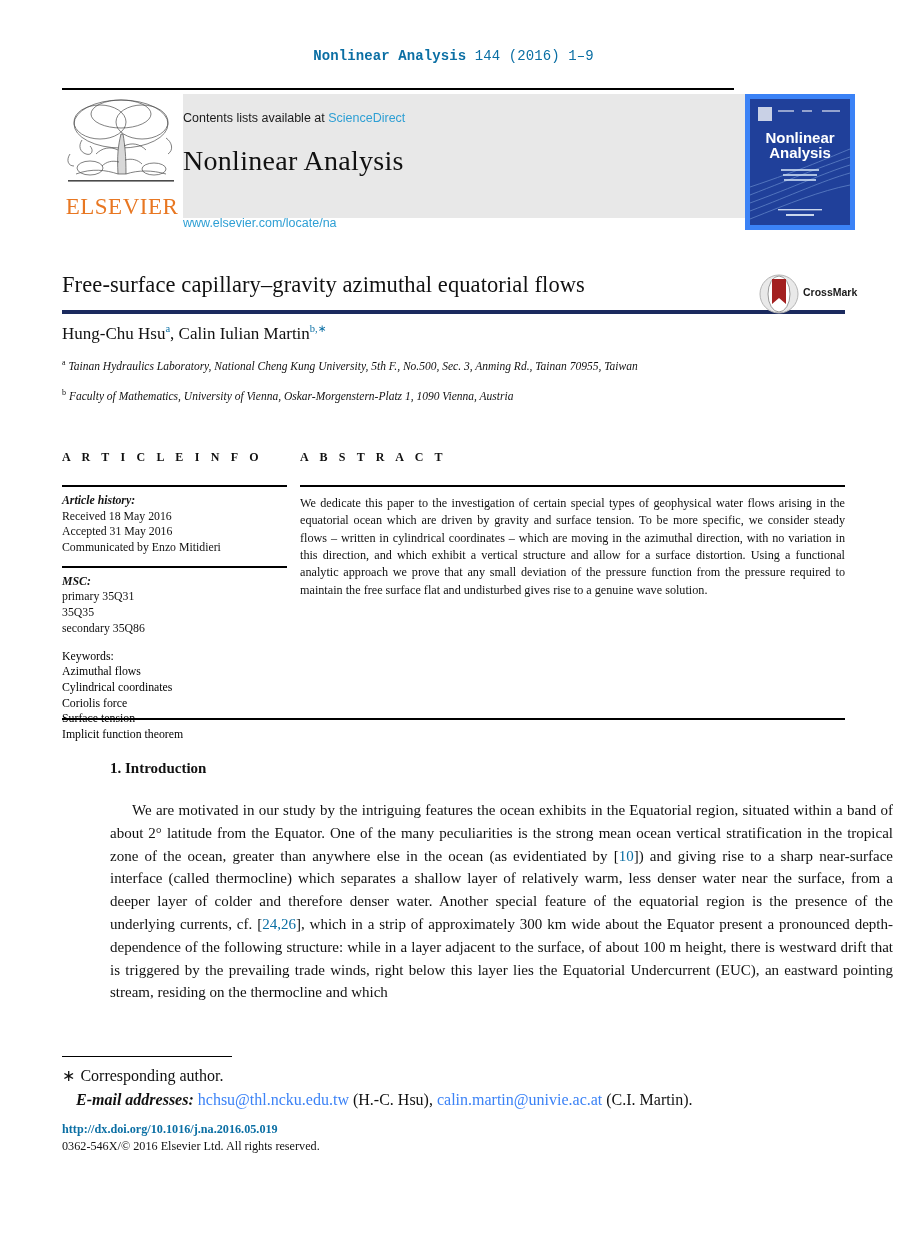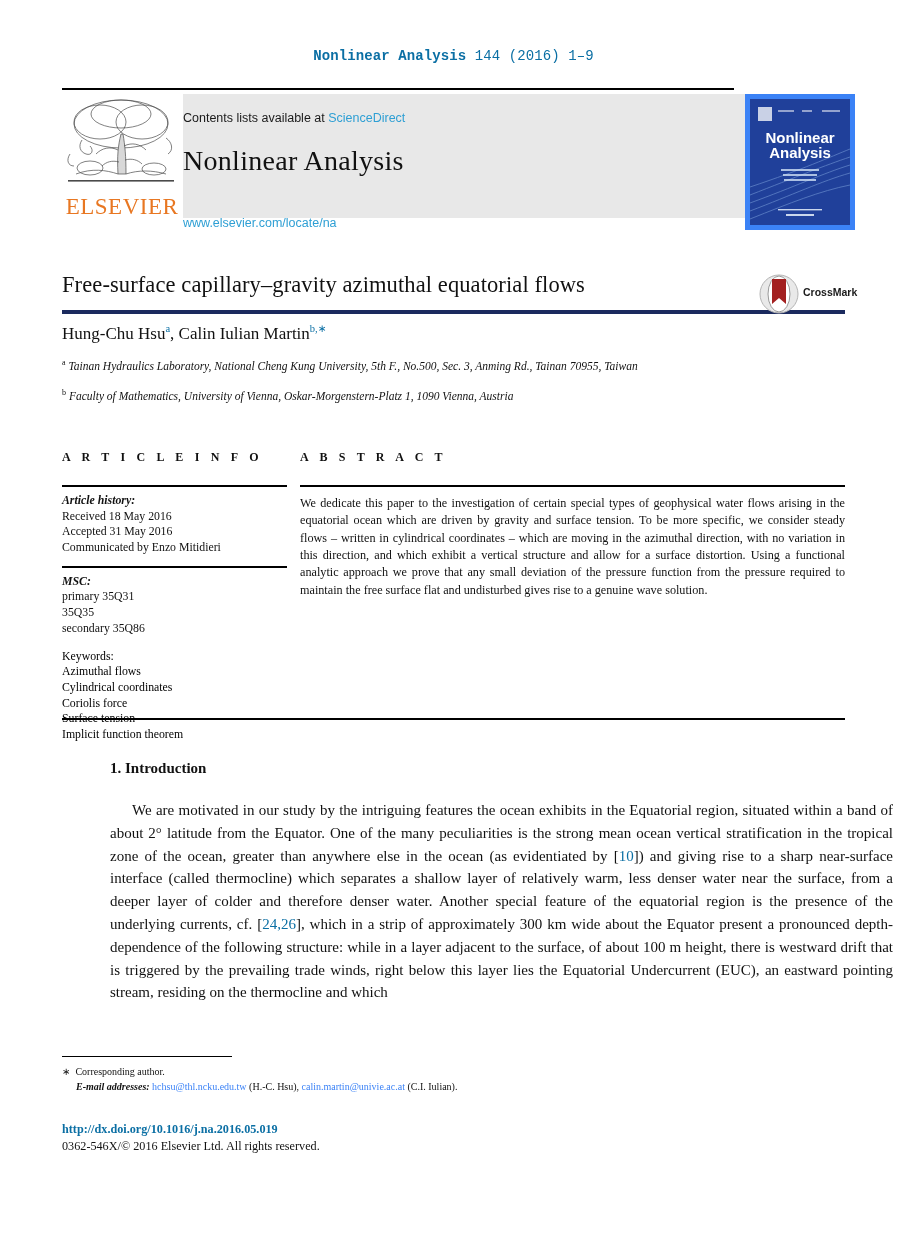--- a/index.html
+++ b/index.html
@@ -231,21 +231,21 @@
     text-indent: 22px;
     color: #111111;
   }
   .ref { color: #0b6fa4; }
 
   
   .footer { position: absolute; left: 62px; top: 1056px; width: 783px; }
   .foot-rule { width: 170px; height: 1px; background: #000; }
   .foot-note {
     margin-top: 7px;
-    font-size: 10px;
+    font-size: 16px;
     line-height: 1.5;
     color: #111111;
   }
   .foot-note .star { margin-right: 5px; }
   .foot-emails { margin-left: 14px; }
   .foot-emails .lbl { font-style: italic; font-weight: bold; }
   .link { color: #3b82f6; }
   .doi-line {
     position: absolute;
     left: 62px;
@@ -416,21 +416,21 @@
 
   <div class="footer">
     <div class="foot-rule"></div>
     <div class="foot-note">
       <span class="star">∗</span><span>Corresponding author.</span>
       <div class="foot-emails">
         <span class="lbl">E-mail addresses:</span>
         <span class="link">hchsu@thl.ncku.edu.tw</span>
         <span>(H.-C. Hsu),</span>
         <span class="link">calin.martin@univie.ac.at</span>
-        <span>(C.I. Iulian).</span>
+        <span>(C.I. Martin).</span>
       </div>
     </div>
   </div>
 
   <div class="doi-line">http://dx.doi.org/10.1016/j.na.2016.05.019</div>
   <div class="issn-line">0362-546X/© 2016 Elsevier Ltd. All rights reserved.</div>
 
 </div>
 
 </body></html>

